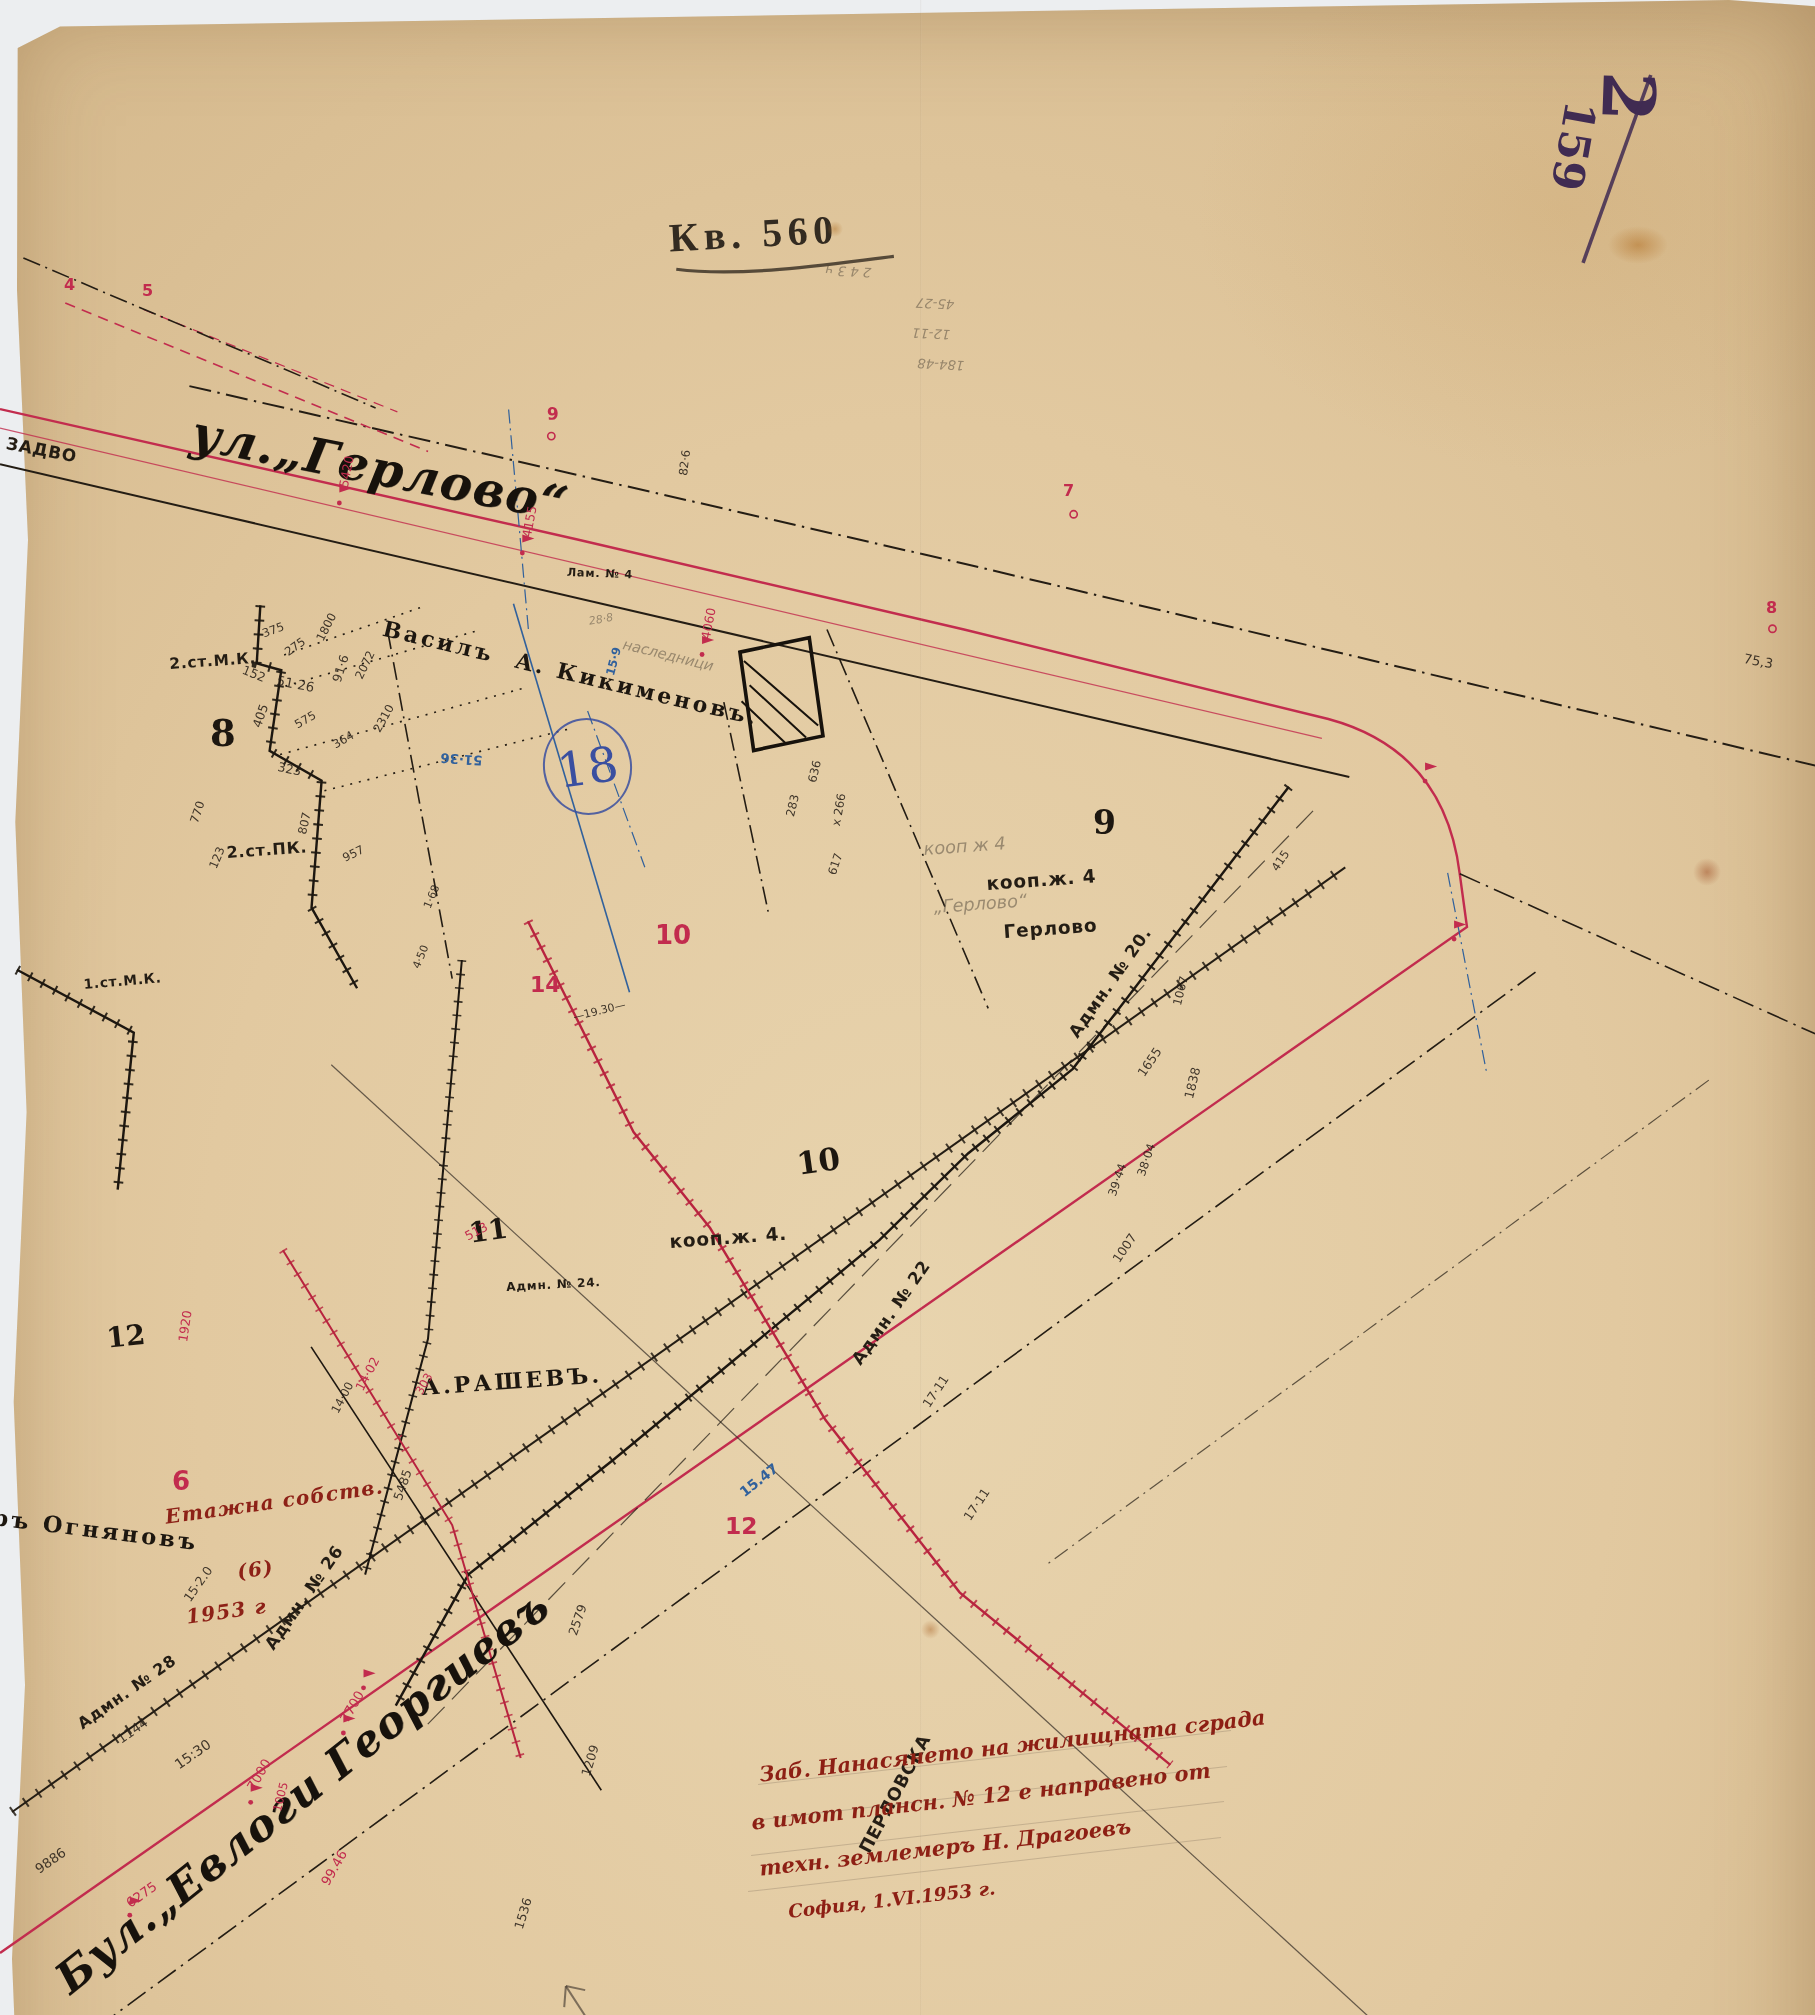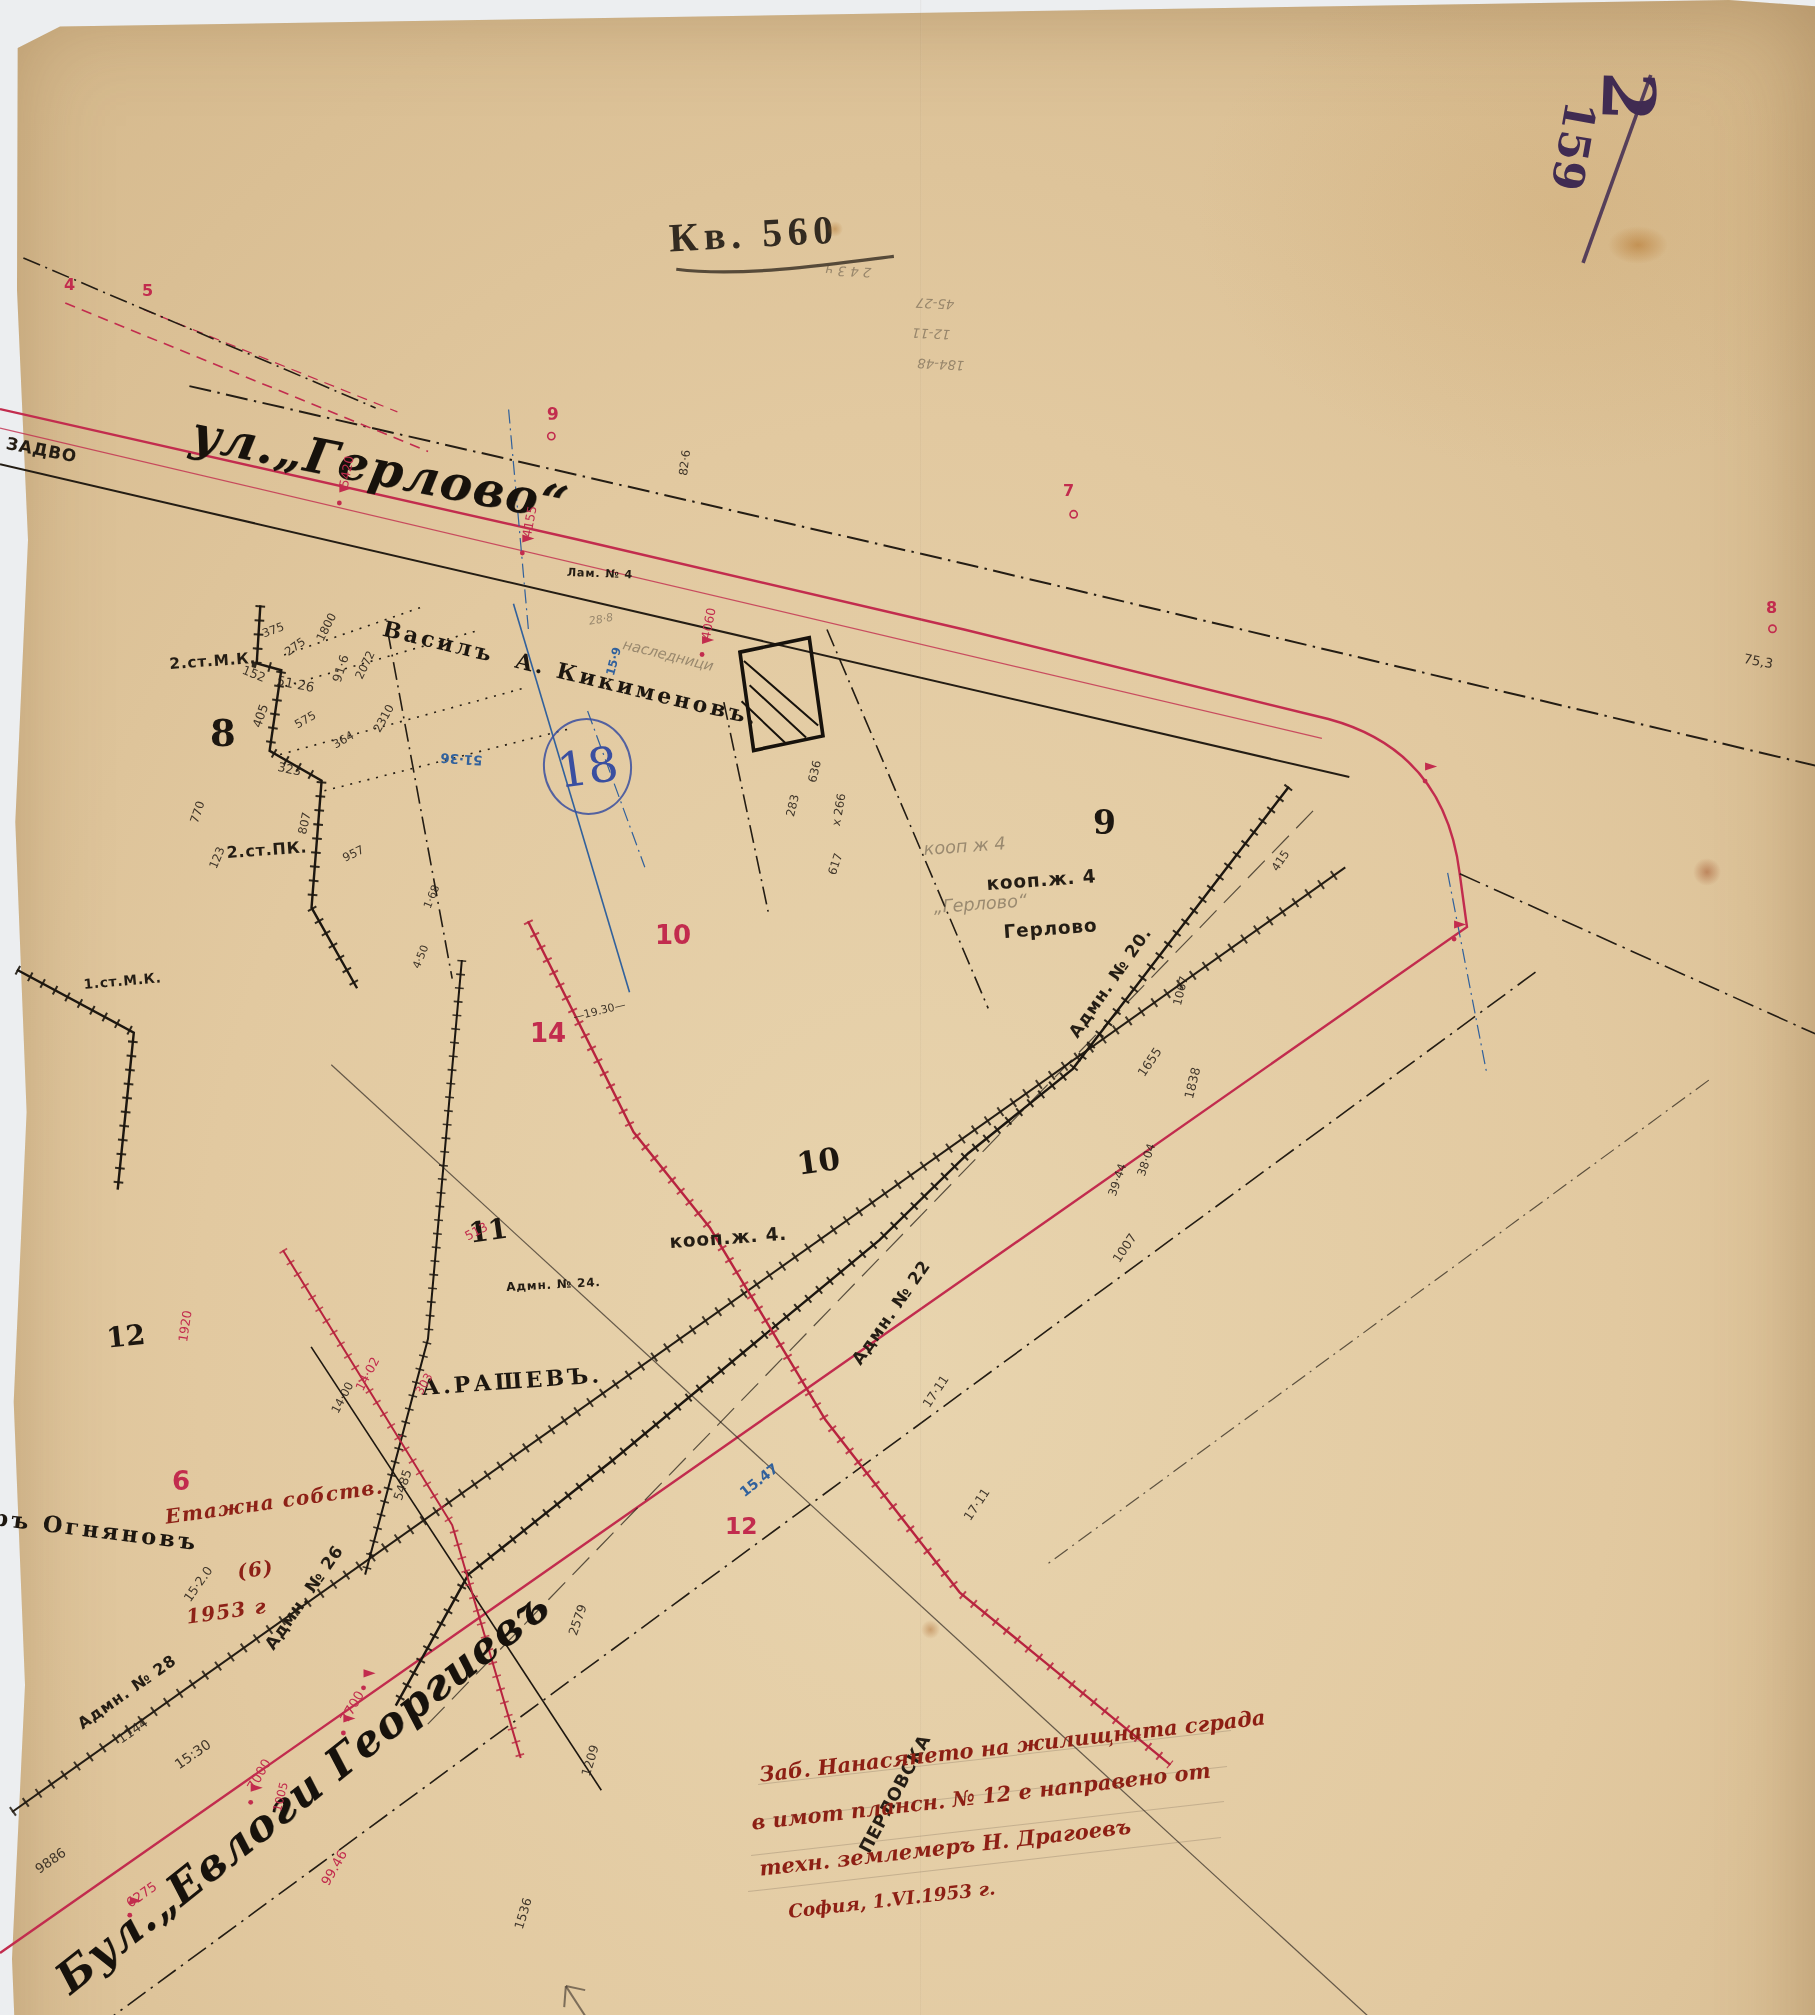--- a/index.html
+++ b/index.html
@@ -140,21 +140,21 @@
       <span class="lbl street" style="left: 48px; top: 1967px; font-size: 43px; transform: rotate(-38.5deg);">Бул.„Евлоги Георгиевъ</span>
       <span class="lbl owner" style="left: 386px; top: 617px; font-size: 22px; transform: rotate(13.5deg);">Василъ  А. Кикименовъ.</span>
       <span class="lbl owner" style="left: 421px; top: 1376px; font-size: 22px; transform: rotate(-4deg);">А.РАШЕВЪ.</span>
       <span class="lbl owner" style="left: -5.6px; top: 1506px; font-size: 22.6px; transform: rotate(7deg);">ръ Огняновъ</span>
       <span class="lbl num" style="left: 210px; top: 715px; font-size: 37px; transform: rotate(0deg);">8</span>
       <span class="lbl num" style="left: 1093px; top: 806px; font-size: 33px; transform: rotate(0deg);">9</span>
       <span class="lbl num" style="left: 795px; top: 1149px; font-size: 31px; transform: rotate(-8deg);">10</span>
       <span class="lbl num" style="left: 467px; top: 1220px; font-size: 28px; transform: rotate(-8deg);">11</span>
       <span class="lbl num" style="left: 105px; top: 1325px; font-size: 28px; transform: rotate(-6deg);">12</span>
       <span class="lbl rednum" style="left: 655px; top: 922px; font-size: 26px; transform: rotate(0deg);">10</span>
-      <span class="lbl rednum" style="left: 530px; top: 1020px; font-size: 26px; transform: rotate(0deg);">14</span>
+      <span class="lbl rednum" style="left: 530px; top: 974px; font-size: 22px; transform: rotate(0deg);">14</span>
       <span class="lbl rednum" style="left: 172px; top: 1468px; font-size: 26px; transform: rotate(0deg);">6</span>
       <span class="lbl rednum" style="left: 725px; top: 1515px; font-size: 23.4px; transform: rotate(0deg);">12</span>
       <span class="lbl tech" style="left: 986px; top: 875px; font-size: 18.5px; transform: rotate(-4deg);">кооп.ж. 4</span>
       <span class="lbl tech" style="left: 1003px; top: 923px; font-size: 18.5px; transform: rotate(-4deg);">Герлово</span>
       <span class="lbl tech" style="left: 669px; top: 1233px; font-size: 18.5px; transform: rotate(-4deg);">кооп.ж. 4.</span>
       <span class="lbl tech" style="left: 169px; top: 657px; font-size: 15.3px; transform: rotate(-4deg);">2.ст.М.К.</span>
       <span class="lbl tech" style="left: 226px; top: 845px; font-size: 16px; transform: rotate(-4deg);">2.ст.ПК.</span>
       <span class="lbl tech" style="left: 83px; top: 978px; font-size: 13.7px; transform: rotate(-5deg);">1.ст.М.К.</span>
       <span class="lbl tech" style="left: 1066px; top: 1031px; font-size: 17px; transform: rotate(-55deg);">Адмн. № 20.</span>
       <span class="lbl tech" style="left: 849px; top: 1358px; font-size: 17px; transform: rotate(-55deg);">Адмн. № 22</span>

